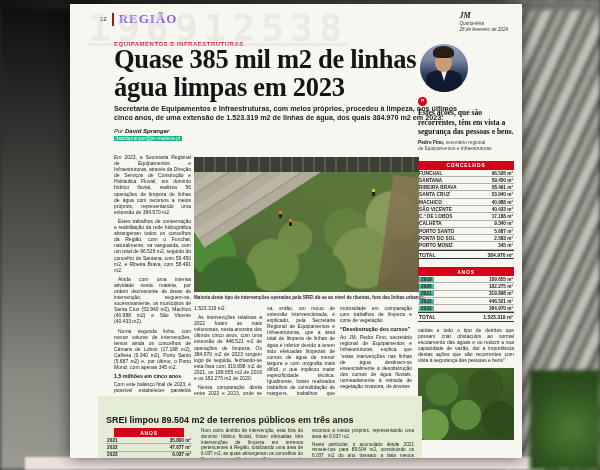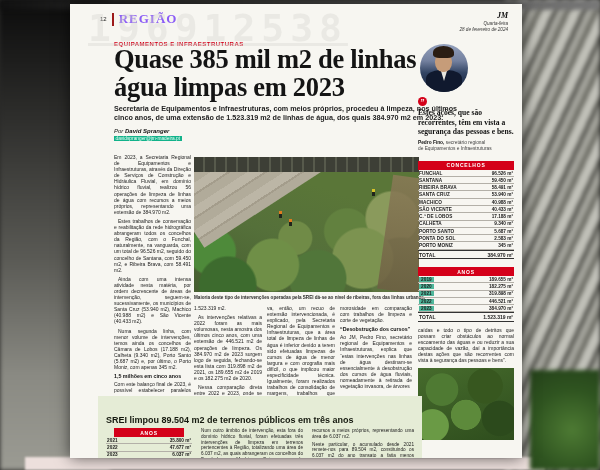--- a/index.html
+++ b/index.html
@@ -19,21 +19,21 @@
     box-shadow:0 0 14px rgba(0,0,0,.6);overflow:hidden;}
   .watermark{position:absolute;left:18px;top:2px;width:430px;font-family:"DejaVu Sans Mono",monospace;
     font-size:38px;font-weight:bold;letter-spacing:6px;color:rgba(214,214,208,.38);z-index:6;pointer-events:none;white-space:nowrap;text-decoration:underline;}
 
   
   .ph{position:absolute;left:30px;top:7px;right:14px;display:flex;justify-content:space-between;align-items:flex-start;z-index:2;}
   .ph-left{display:flex;align-items:center;gap:5px;}
   .pnum{font-size:6px;color:#222;}
   .pbar{width:2px;height:13px;background:#9c1a1a;}
   .section-title{font-family:"Liberation Serif",serif;font-weight:bold;font-size:13px;letter-spacing:1px;color:#8b5cf6;}
-  .ph-right{text-align:right;line-height:1.25;}
+  .ph-right{text-align:left;line-height:1.25;}
   .masthead{font-family:"Liberation Serif",serif;font-weight:bold;font-style:italic;font-size:8px;color:#111;}
   .pdate{font-style:italic;font-size:4.6px;color:#333;}
 
   .kicker{position:absolute;left:44px;top:37px;font-size:6px;font-weight:bold;color:#d40019;letter-spacing:.5px;z-index:2;}
   h1.headline{position:absolute;left:44px;top:42px;width:362px;margin:0;font-family:"Liberation Serif",serif;
     font-weight:bold;font-size:26.5px;line-height:1.04;color:#141414;z-index:2;letter-spacing:-.3px;}
   .lede{position:absolute;left:44px;top:100px;width:346px;margin:0;font-size:7.2px;font-weight:bold;color:#222;line-height:1.3;z-index:2;}
 
   .byline{position:absolute;left:44px;top:124px;z-index:2;font-size:6px;color:#111;}
   .byline .pre{font-style:italic;}

